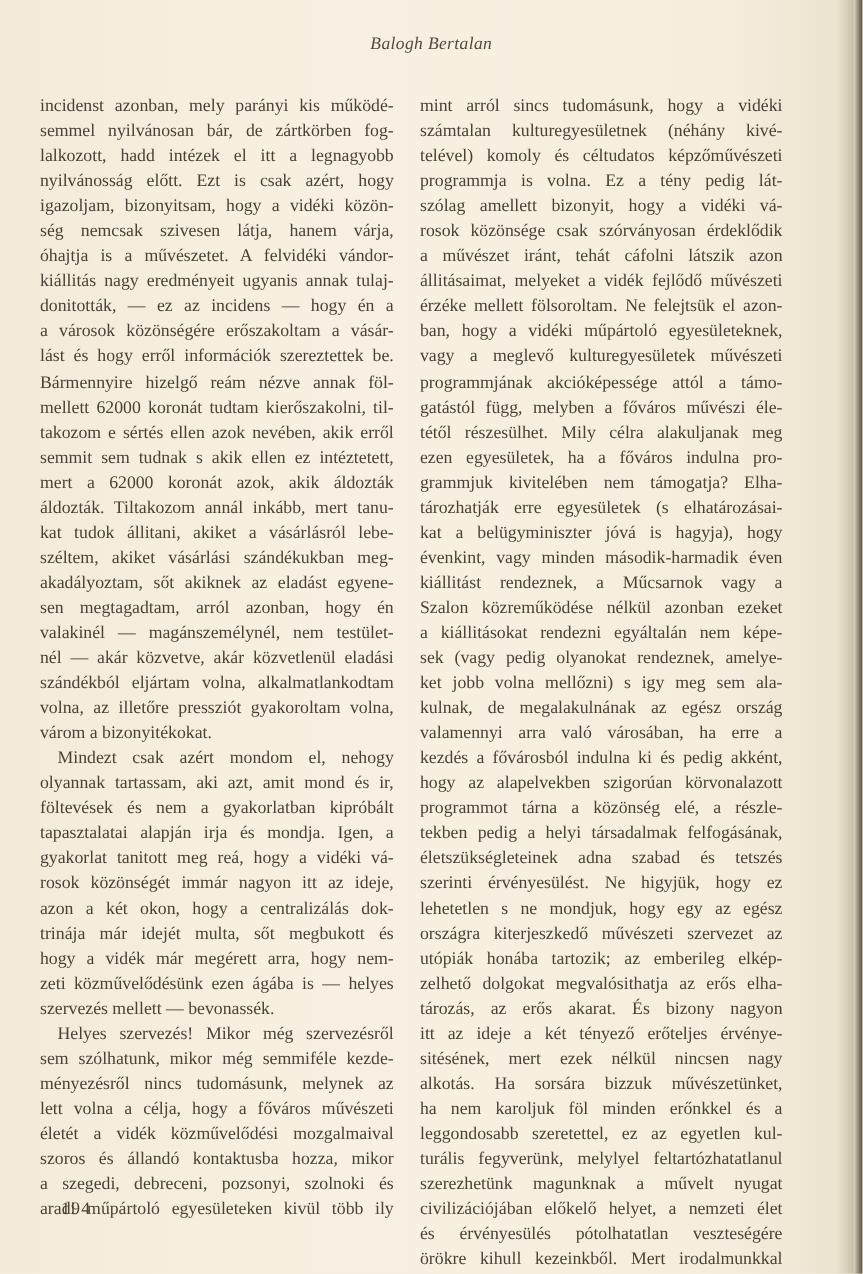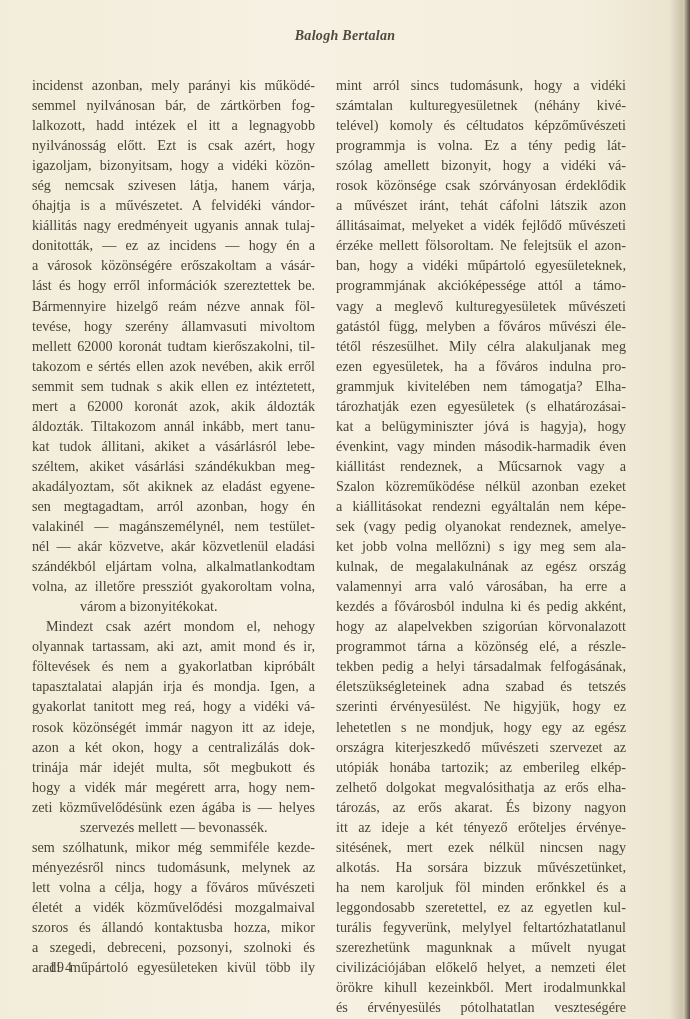--- a/index.html
+++ b/index.html
@@ -15,34 +15,33 @@
     background: linear-gradient(90deg, #f2ecda 0%, #f6f1e2 40%, #f3eedd 85%, #ebe4cf 97%, #b9ae97 100%);
   }
   .spine {
     position: absolute; right: 0; top: 0; width: 7px; height: 1019px;
     background: linear-gradient(90deg, #ded5bd, #8c8170 60%, #5b5246);
   }
   .running-head {
     position: absolute; top: 28px; left: 0; width: 690px;
     text-align: center; font-style: italic; font-size: 14px; letter-spacing: 0.3px;
     color: #514a40;
-    font-weight: bold;
   }
   .column {
     position: absolute; top: 75px;
     font-size: 14.2px; line-height: 20.05px;
   }
   .col-left { left: 32px; width: 283px; }
   .col-right { left: 336px; width: 290px; }
   .line {
     display: block; white-space: nowrap;
     text-align: justify; text-align-last: justify;
     height: 20.05px; overflow: visible;
   }
-  .line.last { text-align-last: left; margin-left: 48px; }
+  .line.last { text-align-last: left; }
   .line.indent { text-indent: 14px; }
   .folio {
     position: absolute; top: 960px; left: 49px;
     font-size: 14px; letter-spacing: 1px; color: #4a4238;
   }
 </style>
 </head>
 <body>
 
 <div class="page">
@@ -54,21 +53,20 @@
       <span class="line">lalkozott, hadd intézek el itt a legnagyobb</span>
       <span class="line">nyilvánosság előtt. Ezt is csak azért, hogy</span>
       <span class="line">igazoljam, bizonyitsam, hogy a vidéki közön-</span>
       <span class="line">ség nemcsak szivesen látja, hanem várja,</span>
       <span class="line">óhajtja is a művészetet. A felvidéki vándor-</span>
       <span class="line">kiállitás nagy eredményeit ugyanis annak tulaj-</span>
       <span class="line">donitották, — ez az incidens — hogy én a</span>
       <span class="line">a városok közönségére erőszakoltam a vásár-</span>
       <span class="line">lást és hogy erről információk szereztettek be.</span>
       <span class="line">Bármennyire hizelgő reám nézve annak föl-</span>
-      <span class="line">tevése, hogy szerény államvasuti mivoltom</span>
       <span class="line">mellett 62000 koronát tudtam kierőszakolni, til-</span>
       <span class="line">takozom e sértés ellen azok nevében, akik erről</span>
       <span class="line">semmit sem tudnak s akik ellen ez intéztetett,</span>
       <span class="line">mert a 62000 koronát azok, akik áldozták</span>
       <span class="line">áldozták. Tiltakozom annál inkább, mert tanu-</span>
       <span class="line">kat tudok állitani, akiket a vásárlásról lebe-</span>
       <span class="line">széltem, akiket vásárlási szándékukban meg-</span>
       <span class="line">akadályoztam, sőt akiknek az eladást egyene-</span>
       <span class="line">sen megtagadtam, arról azonban, hogy én</span>
       <span class="line">valakinél — magánszemélynél, nem testület-</span>
@@ -80,46 +78,47 @@
       <span class="line">olyannak tartassam, aki azt, amit mond és ir,</span>
       <span class="line">föltevések és nem a gyakorlatban kipróbált</span>
       <span class="line">tapasztalatai alapján irja és mondja. Igen, a</span>
       <span class="line">gyakorlat tanitott meg reá, hogy a vidéki vá-</span>
       <span class="line">rosok közönségét immár nagyon itt az ideje,</span>
       <span class="line">azon a két okon, hogy a centralizálás dok-</span>
       <span class="line">trinája már idejét multa, sőt megbukott és</span>
       <span class="line">hogy a vidék már megérett arra, hogy nem-</span>
       <span class="line">zeti közművelődésünk ezen ágába is — helyes</span>
       <span class="line last">szervezés mellett — bevonassék.</span>
+      <span class="line indent">Helyes szervezés! Mikor még szervezésről</span>
       <span class="line">sem szólhatunk, mikor még semmiféle kezde-</span>
       <span class="line">ményezésről nincs tudomásunk, melynek az</span>
       <span class="line">lett volna a célja, hogy a főváros művészeti</span>
       <span class="line">életét a vidék közművelődési mozgalmaival</span>
       <span class="line">szoros és állandó kontaktusba hozza, mikor</span>
       <span class="line">a szegedi, debreceni, pozsonyi, szolnoki és</span>
       <span class="line">aradi műpártoló egyesületeken kivül több ily</span>
     </div>
   <div class="column col-right" id="col-right">
       <span class="line">mint arról sincs tudomásunk, hogy a vidéki</span>
       <span class="line">számtalan kulturegyesületnek (néhány kivé-</span>
       <span class="line">telével) komoly és céltudatos képzőművészeti</span>
       <span class="line">programmja is volna. Ez a tény pedig lát-</span>
       <span class="line">szólag amellett bizonyit, hogy a vidéki vá-</span>
       <span class="line">rosok közönsége csak szórványosan érdeklődik</span>
       <span class="line">a művészet iránt, tehát cáfolni látszik azon</span>
       <span class="line">állitásaimat, melyeket a vidék fejlődő művészeti</span>
       <span class="line">érzéke mellett fölsoroltam. Ne felejtsük el azon-</span>
       <span class="line">ban, hogy a vidéki műpártoló egyesületeknek,</span>
+      <span class="line">vagy a meglevő kulturegyesületek művészeti</span>
       <span class="line">programmjának akcióképessége attól a támo-</span>
-      <span class="line">vagy a meglevő kulturegyesületek művészeti</span>
       <span class="line">gatástól függ, melyben a főváros művészi éle-</span>
       <span class="line">tétől részesülhet. Mily célra alakuljanak meg</span>
       <span class="line">ezen egyesületek, ha a főváros indulna pro-</span>
       <span class="line">grammjuk kivitelében nem támogatja? Elha-</span>
-      <span class="line">tározhatják ezen egyesületek (s elhatározásai-</span>
+      <span class="line">tározhatják erre egyesületek (s elhatározásai-</span>
       <span class="line">kat a belügyminiszter jóvá is hagyja), hogy</span>
       <span class="line">évenkint, vagy minden második-harmadik éven</span>
       <span class="line">kiállitást rendeznek, a Műcsarnok vagy a</span>
       <span class="line">Szalon közreműködése nélkül azonban ezeket</span>
       <span class="line">a kiállitásokat rendezni egyáltalán nem képe-</span>
       <span class="line">sek (vagy pedig olyanokat rendeznek, amelye-</span>
       <span class="line">ket jobb volna mellőzni) s igy meg sem ala-</span>
       <span class="line">kulnak, de megalakulnának az egész ország</span>
       <span class="line">valamennyi arra való városában, ha erre a</span>
       <span class="line">kezdés a fővárosból indulna ki és pedig akként,</span>
@@ -134,20 +133,20 @@
       <span class="line">zelhető dolgokat megvalósithatja az erős elha-</span>
       <span class="line">tározás, az erős akarat. És bizony nagyon</span>
       <span class="line">itt az ideje a két tényező erőteljes érvénye-</span>
       <span class="line">sitésének, mert ezek nélkül nincsen nagy</span>
       <span class="line">alkotás. Ha sorsára bizzuk művészetünket,</span>
       <span class="line">ha nem karoljuk föl minden erőnkkel és a</span>
       <span class="line">leggondosabb szeretettel, ez az egyetlen kul-</span>
       <span class="line">turális fegyverünk, melylyel feltartózhatatlanul</span>
       <span class="line">szerezhetünk magunknak a művelt nyugat</span>
       <span class="line">civilizációjában előkelő helyet, a nemzeti élet</span>
+      <span class="line">és érvényesülés pótolhatatlan veszteségére</span>
       <span class="line">örökre kihull kezeinkből. Mert irodalmunkkal</span>
-      <span class="line">és érvényesülés pótolhatatlan veszteségére</span>
       <span class="line">nem ostromolhatjuk meg a nyugat kapúit;</span>
     </div>
 
   <div class="folio">194</div>
   <div class="spine"></div>
 </div>
 
 </body></html>

